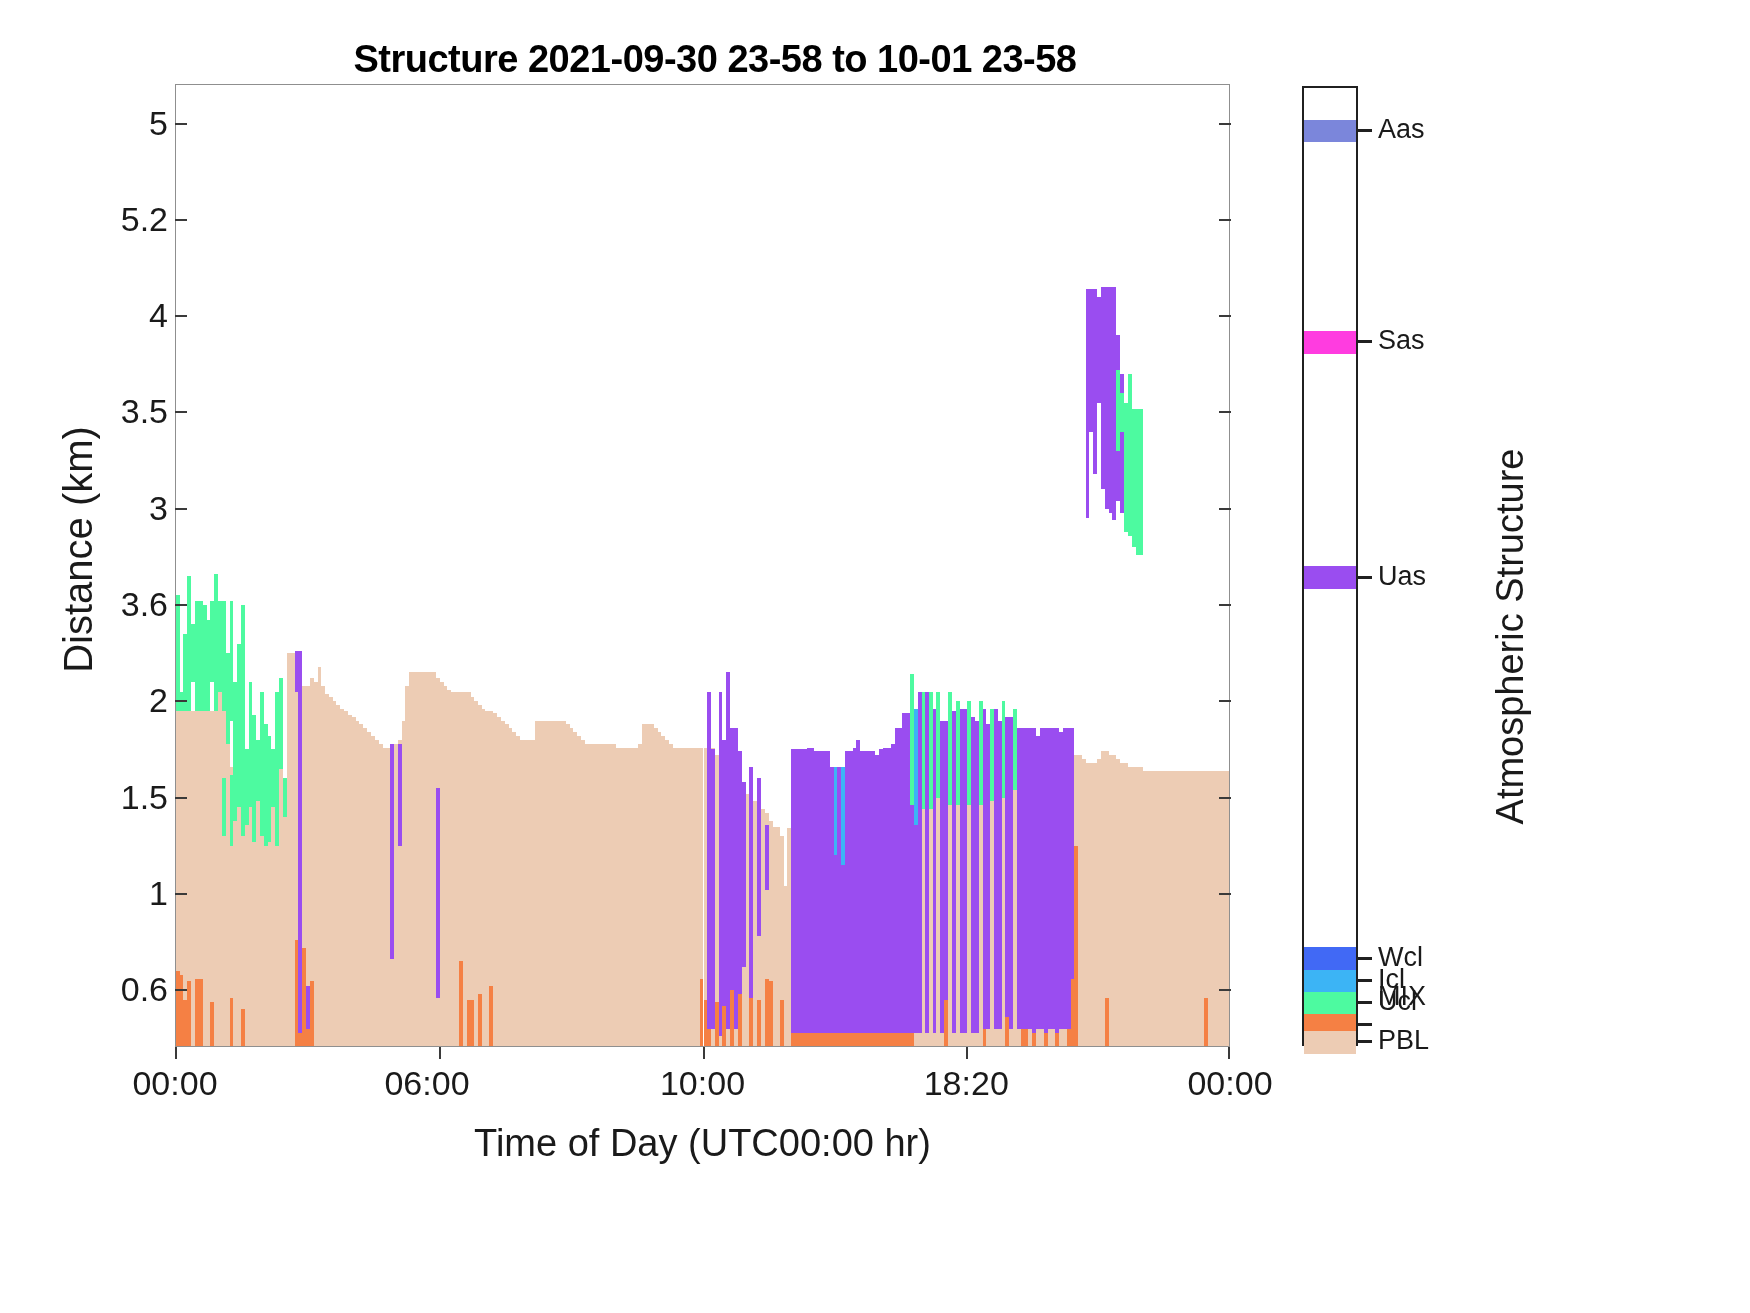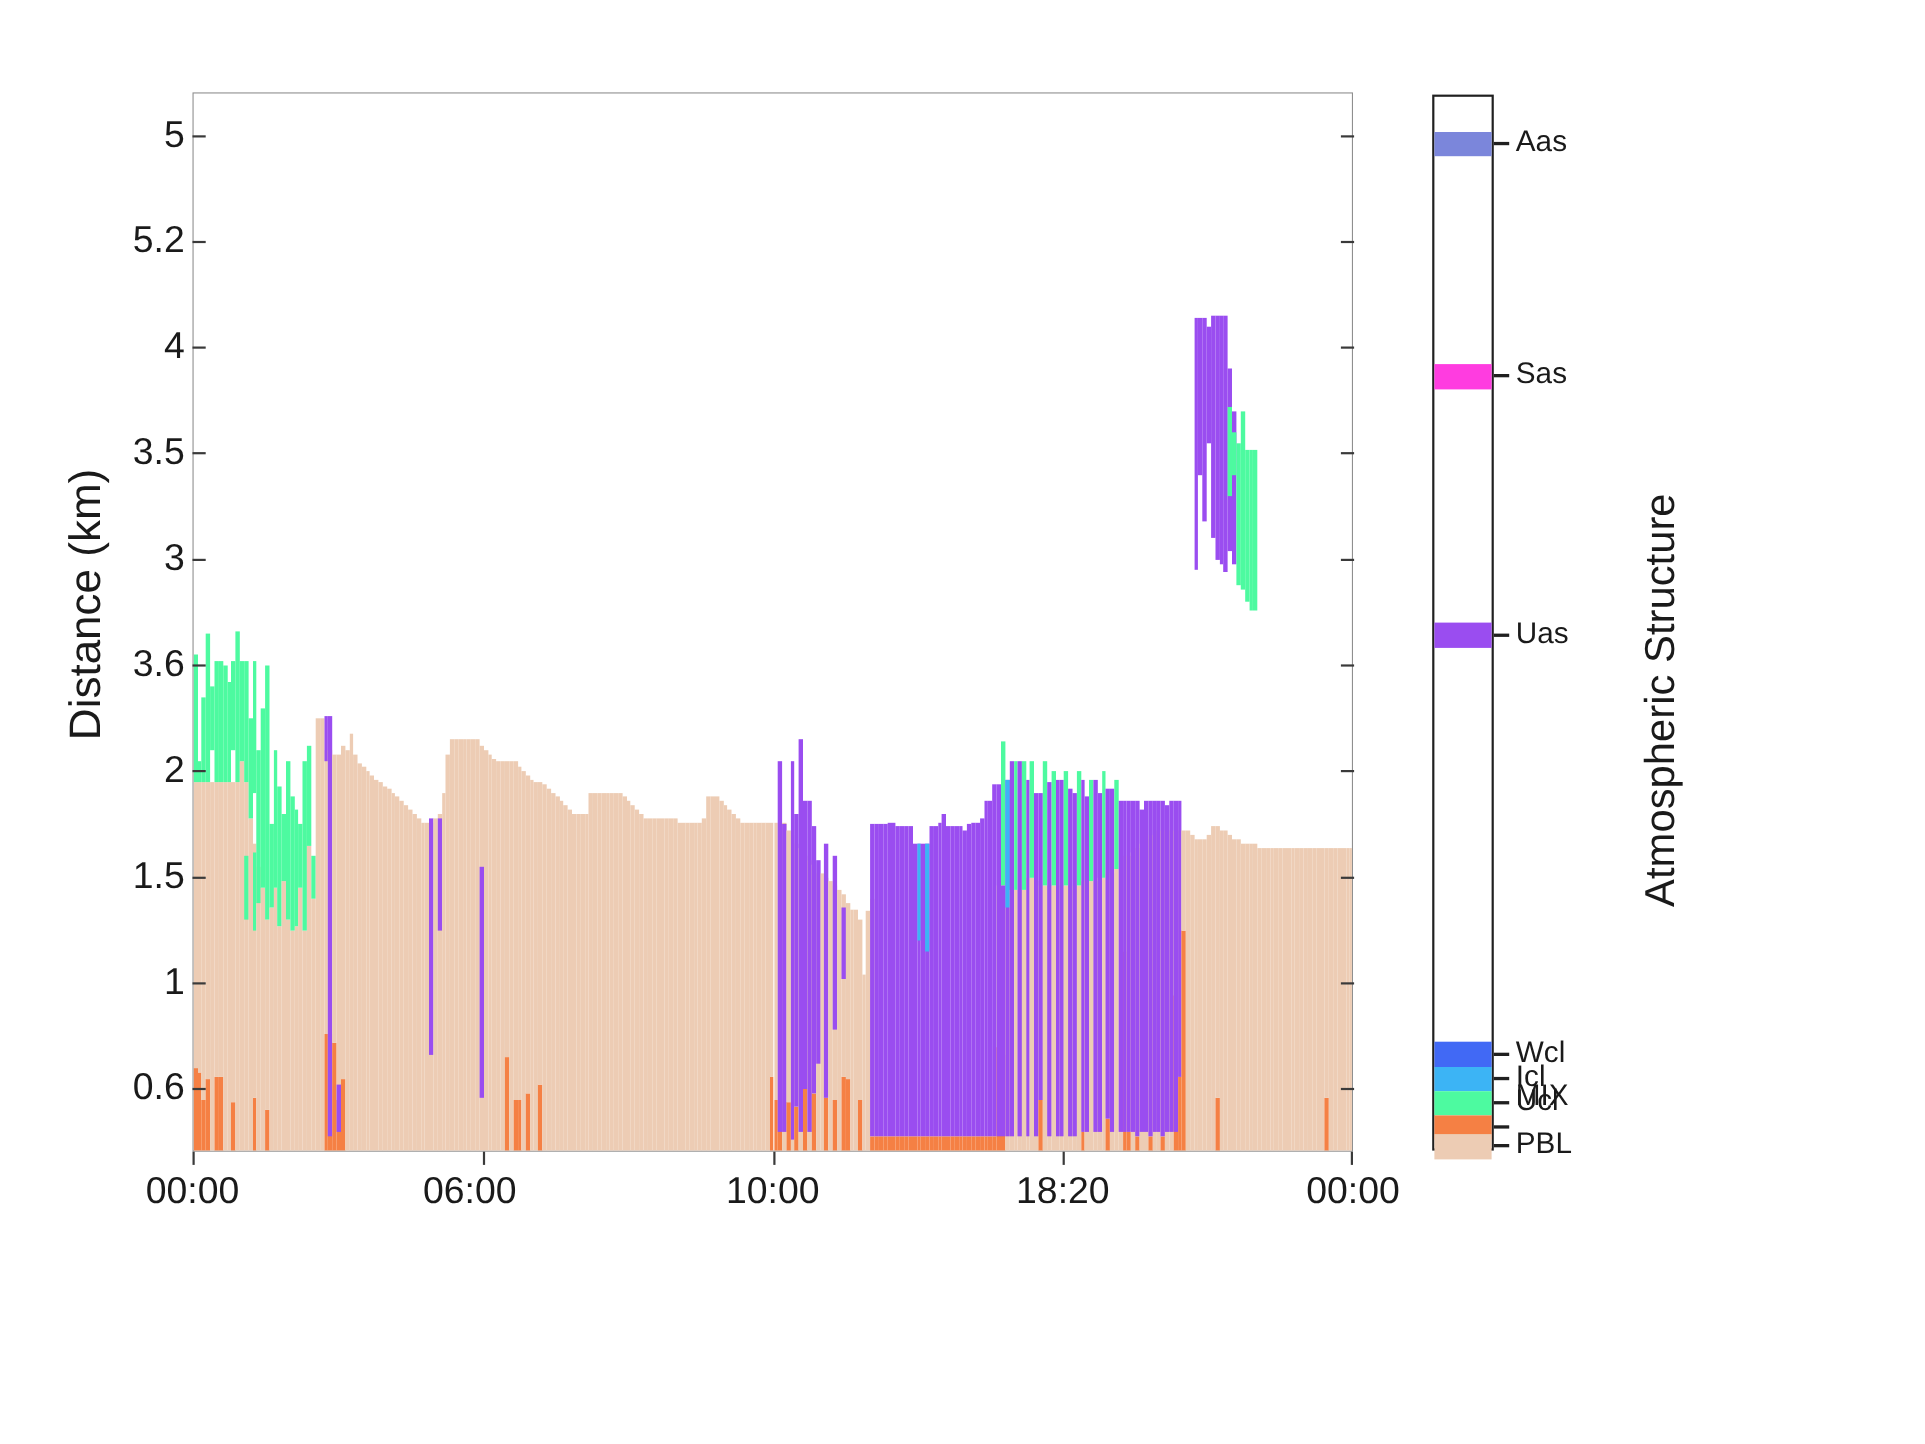--- a/index.html
+++ b/index.html
@@ -68,20 +68,21 @@
     position:absolute;left:1300px;top:615px;width:420px;text-align:center;
     font-size:38px;color:#1a1a1a;font-family:"Liberation Sans",sans-serif;
     transform:rotate(-90deg);transform-origin:center center;white-space:nowrap;
   }
 </style>
 </head>
 <body>
 
 <div id="root">
 
+  <div class="title">Structure 2021-09-30 23-58 to 10-01 23-58</div>
 
   <div class="plot-frame">
     <div class="plot-canvas" id="plot-canvas">
         <div class="col" style="left: 0px; width: 3.95625px; top: 0px; height: 963px;">
           <div class="seg" style="top: 885.96px; height: 77.04px; background: rgb(245, 128, 68);"></div>
           <div class="seg" style="top: 625.95px; height: 260.01px; background: rgb(237, 204, 180);"></div>
           <div class="seg" style="top: 510.39px; height: 115.56px; background: rgb(77, 250, 160);"></div>
         </div>
         <div class="col" style="left: 3.95625px; width: 3.51667px; top: 0px; height: 963px;">
           <div class="seg" style="top: 889.812px; height: 73.188px; background: rgb(245, 128, 68);"></div>
@@ -1138,20 +1139,21 @@
       <div class="xtick" style="left: 438.75px;"></div>
       <div class="xtick-label" style="left: 427px;">06:00</div>
       <div class="xtick" style="left: 702.5px;"></div>
       <div class="xtick-label" style="left: 702.5px;">10:00</div>
       <div class="xtick" style="left: 966.25px;"></div>
       <div class="xtick-label" style="left: 966.25px;">18:20</div>
       <div class="xtick" style="left: 1228px;"></div>
       <div class="xtick-label" style="left: 1230px;">00:00</div>
     </div>
 
+  <div class="xlabel">Time of Day (UTC00:00 hr)</div>
   <div class="ylabel">Distance (km)</div>
 
   <div class="cbar">
     <div id="cbar-inner">
         <div class="cbar-seg" style="top: 31.92px; height: 22.56px; background: rgb(123, 134, 219);"></div>
         <div class="cbar-seg" style="top: 243.12px; height: 22.56px; background: rgb(255, 60, 224);"></div>
         <div class="cbar-seg" style="top: 478.32px; height: 22.56px; background: rgb(154, 77, 240);"></div>
         <div class="cbar-seg" style="top: 859.44px; height: 22.56px; background: rgb(65, 105, 245);"></div>
         <div class="cbar-seg" style="top: 881.52px; height: 22.56px; background: rgb(60, 180, 245);"></div>
         <div class="cbar-seg" style="top: 903.6px; height: 22.56px; background: rgb(77, 250, 160);"></div>

